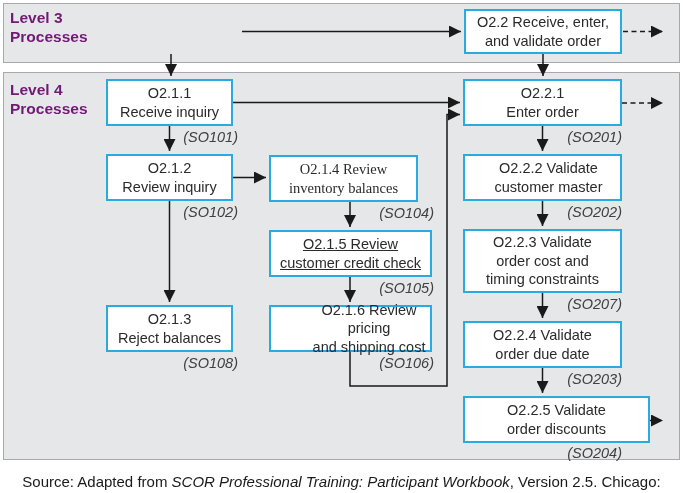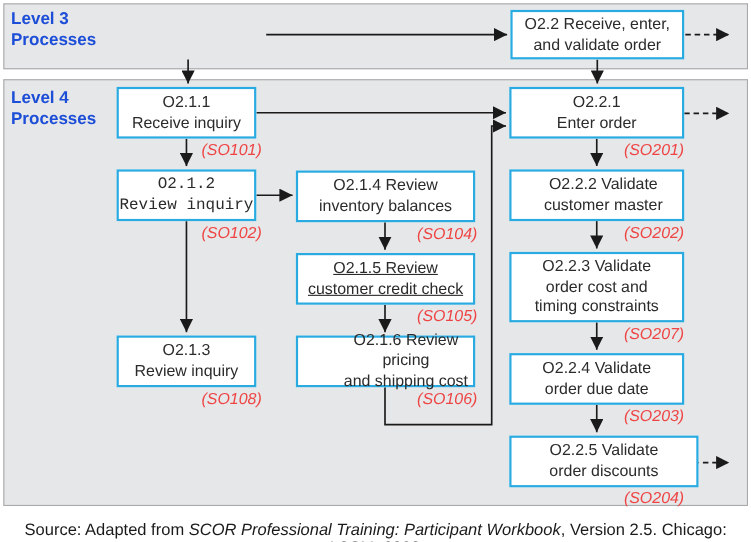--- a/index.html
+++ b/index.html
@@ -2,46 +2,46 @@
 <html><head>
 <meta charset="utf-8">
 <style>
   html,body{margin:0;padding:0;background:#fff;}
   .stage{position:relative;width:683px;height:493px;background:#ffffff;
          font-family:"Liberation Sans",sans-serif;color:#2b2b2b;overflow:hidden;}
   .band{position:absolute;background:#e6e7e8;border:1px solid #a7a9ac;box-sizing:border-box;}
   #band3{left:3px;top:3px;width:677px;height:60px;}
   #band4{left:3px;top:72px;width:677px;height:388px;}
   .band-label{position:absolute;font-weight:bold;font-size:15.5px;line-height:19px;
-              white-space:pre-line;color:#1d4ed8;}
+              white-space:pre-line;color:#701a75;}
   #band3-label{left:10px;top:8px;}
   #band4-label{left:10px;top:80px;}
   .wires{position:absolute;left:0;top:0;width:683px;height:493px;pointer-events:none;}
   .node{position:absolute;background:#ffffff;border:2px solid #29abe2;box-sizing:border-box;
         display:flex;align-items:center;justify-content:center;text-align:center;
         font-size:14.5px;line-height:18.5px;white-space:pre-line;color:#2b2b2b;}
   .tag{position:absolute;width:120px;text-align:right;font-style:italic;
-       font-size:14.5px;color:#ef4444;}
+       font-size:14.5px;color:#404040;}
   
   #n-o21 {left:100px;top:9px;  width:142px;height:45px;}
   #n-o22 {left:464px;top:9px;  width:158px;height:45px;}
   
   #n-o211{left:106px;top:79px; width:127px;height:47px;}
-  #n-o212{left:106px;top:154px;width:127px;height:47px;font-family:Liberation Mono, monospace;}
+  #n-o212{left:106px;top:154px;width:127px;height:47px;}
   #n-o213{left:106px;top:305px;width:127px;height:47px;}
   
-  #n-o214{left:269px;top:155px;width:163px;height:47px;}
+  #n-o214{left:269px;top:155px;width:149px;height:47px;font-family:Liberation Serif, serif;}
   #n-o215{left:269px;top:230px;width:163px;height:47px;text-decoration:underline;}
   #n-o216{left:269px;top:305px;width:163px;height:47px;padding-left:37px;}
   
   #n-o221{left:463px;top:79px; width:159px;height:47px;}
   #n-o222{left:463px;top:154px;width:159px;height:47px;padding-left:12px;}
   #n-o223{left:463px;top:229px;width:159px;height:64px;}
   #n-o224{left:463px;top:321px;width:159px;height:47px;}
-  #n-o225{left:463px;top:396px;width:172px;height:47px;}
+  #n-o225{left:463px;top:396px;width:187px;height:47px;}
   
   #t-so101{left:118px;top:129px;}
   #t-so102{left:118px;top:204px;}
   #t-so108{left:118px;top:355px;}
   #t-so104{left:314px;top:205px;}
   #t-so105{left:314px;top:280px;}
   #t-so106{left:314px;top:355px;}
   #t-so201{left:502px;top:129px;}
   #t-so202{left:502px;top:204px;}
   #t-so207{left:502px;top:296px;}
@@ -92,21 +92,21 @@
 Processes</div>
 
   <div class="node" id="n-o22">O2.2 Receive, enter,
 and validate order</div>
 
   <div class="node" id="n-o211">O2.1.1
 Receive inquiry</div>
   <div class="node" id="n-o212">O2.1.2
 Review inquiry</div>
   <div class="node" id="n-o213">O2.1.3
-Review inquiry</div>
+Reject balances</div>
   <div class="node" id="n-o214">O2.1.4 Review
 inventory balances</div>
   <div class="node" id="n-o215">O2.1.5 Review
 customer credit check</div>
   <div class="node" id="n-o216">O2.1.6 Review pricing
 and shipping cost</div>
   <div class="node" id="n-o221">O2.2.1
 Enter order</div>
   <div class="node" id="n-o222">O2.2.2 Validate
 customer master</div>

